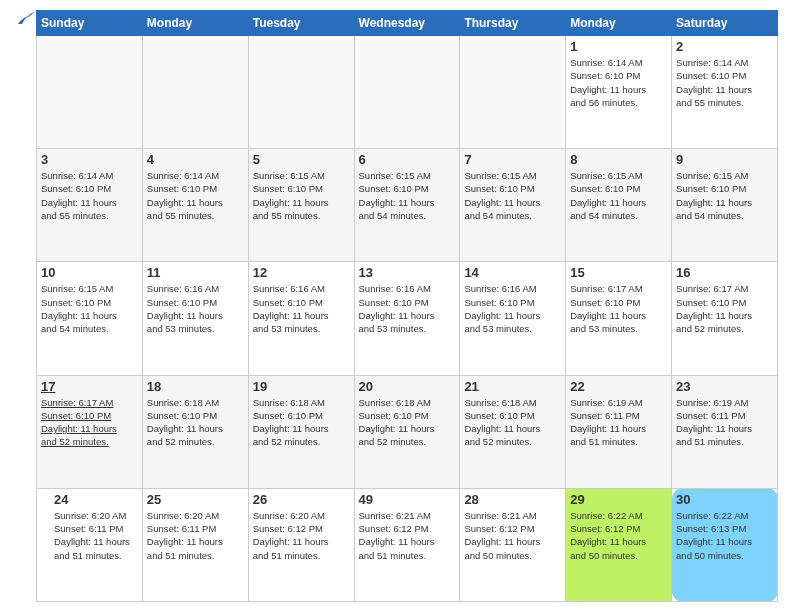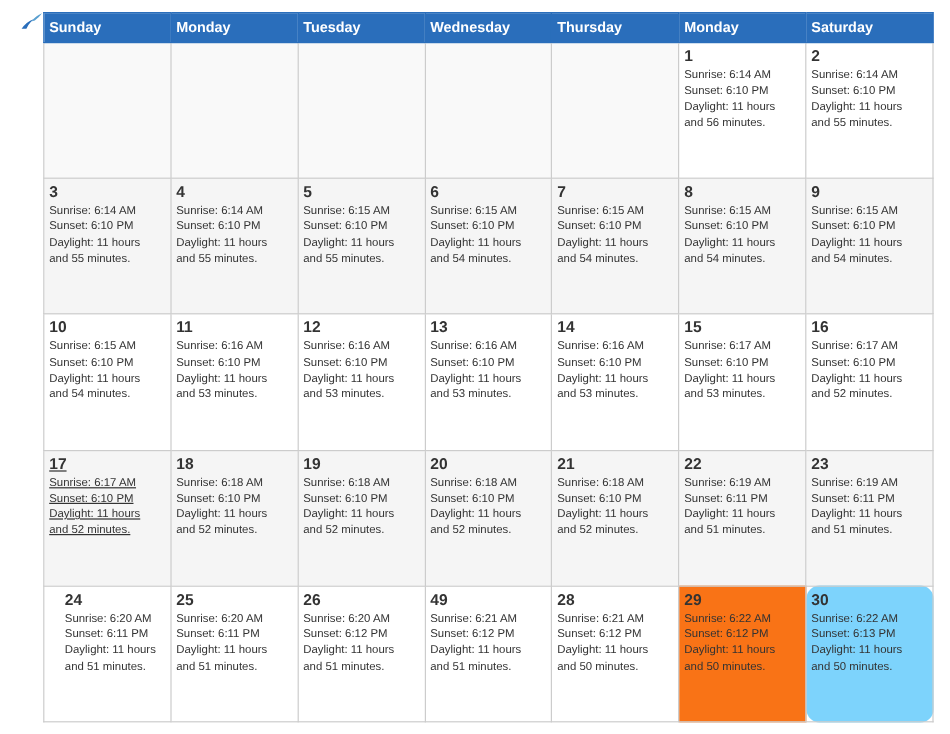--- a/index.html
+++ b/index.html
@@ -340,21 +340,21 @@
 Daylight: 11 hours
 and 51 minutes.</div>
           </td>
           <td style="background: rgb(255, 255, 255);">
             <span class="day-number">28</span>
             <div class="day-info" style="white-space: pre-line;">Sunrise: 6:21 AM
 Sunset: 6:12 PM
 Daylight: 11 hours
 and 50 minutes.</div>
           </td>
-          <td style="background: #f97316; margin-top: 20px;">
+          <td style="background: #bef264; margin-top: 20px;">
             <span class="day-number">29</span>
             <div class="day-info" style="white-space: pre-line;">Sunrise: 6:22 AM
 Sunset: 6:12 PM
 Daylight: 11 hours
 and 50 minutes.</div>
           </td>
           <td style="background: #7dd3fc; border-radius: 11px;">
             <span class="day-number">30</span>
             <div class="day-info" style="white-space: pre-line;">Sunrise: 6:22 AM
 Sunset: 6:13 PM

